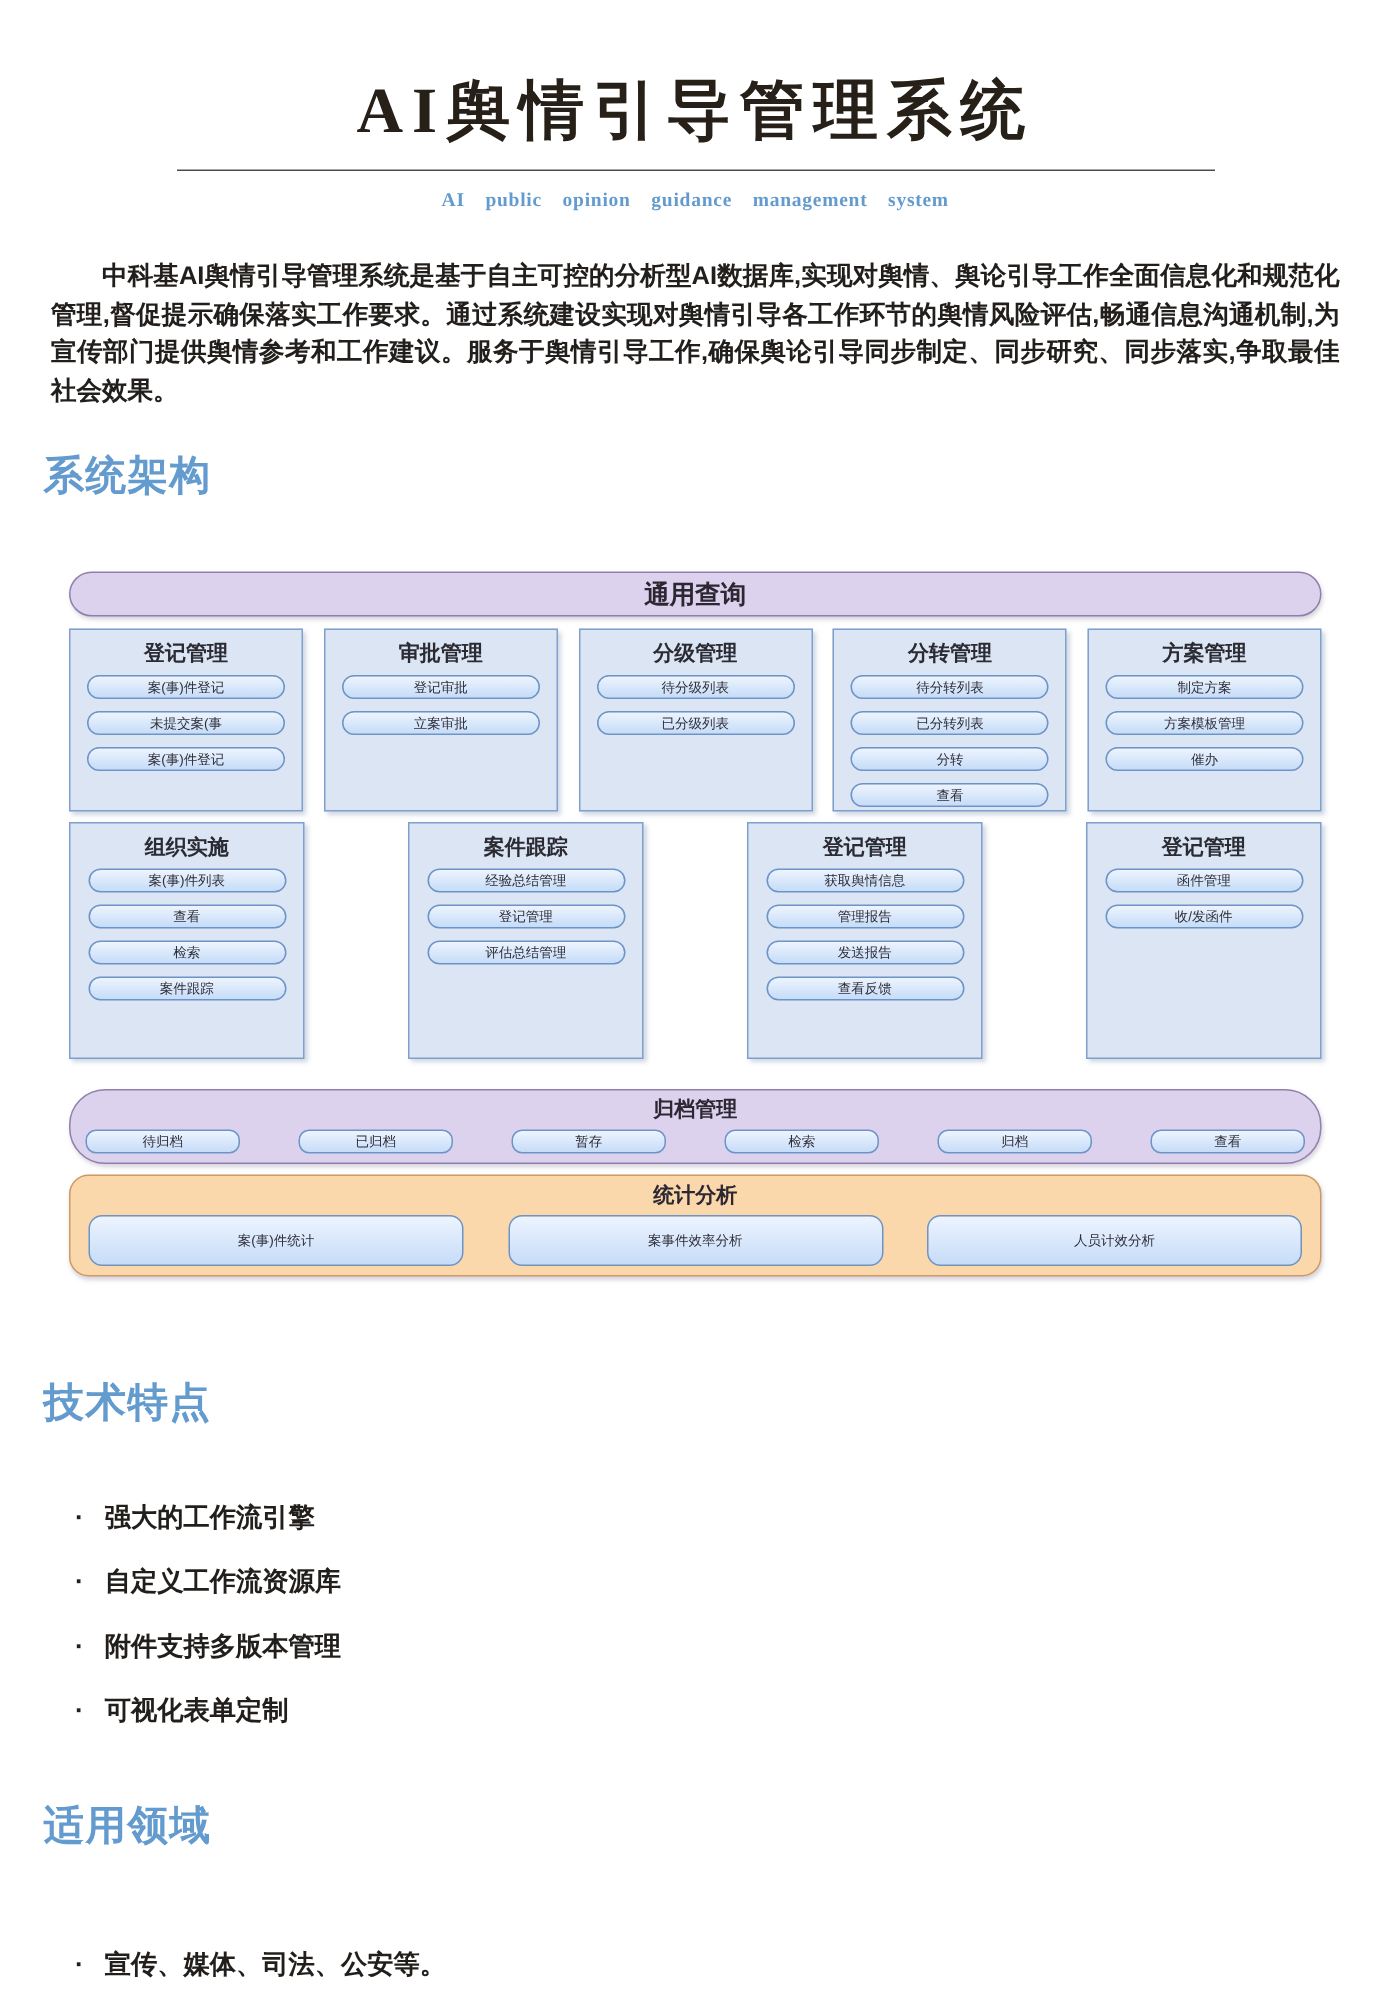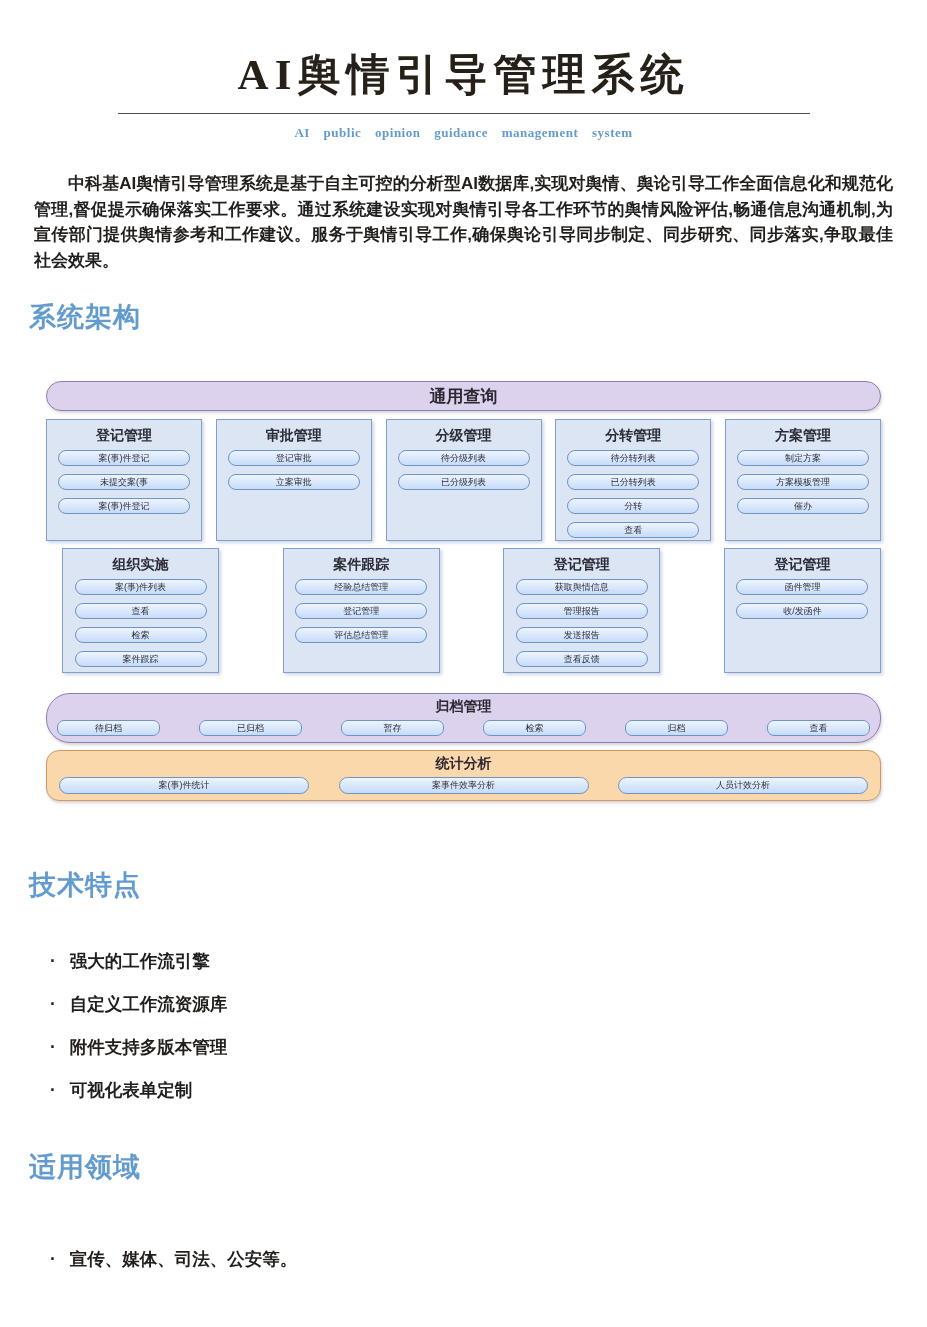--- a/index.html
+++ b/index.html
@@ -98,21 +98,21 @@
     margin-top: 8px;
   }
   .module-row.r2 { margin-top: 7px; }
   .module {
     box-sizing: border-box;
     background: var(--box-fill, #dbe5f4);
     border: 1px solid var(--box-border, #7fa0cc);
     box-shadow: 2px 2px 3px rgba(120,140,175,0.35);
   }
   .r1 .module { width: 156px; height: 122px; }
-  .r2 .module { width: 157px; height: 125px; margin-left: 16px; }
+  .r2 .module { width: 157px; height: 158px; }
   .module-title {
     margin: 7px 0 5px;
     text-align: center;
     font-family: "Liberation Serif", "DejaVu Serif", serif;
     font-size: 14px;
     font-weight: 600;
     color: #2b2b33;
   }
   .pill {
     box-sizing: border-box;
@@ -134,21 +134,21 @@
   .wide-bar .bar-title { font-size: 14px; }
   .pill-row {
     display: flex;
     justify-content: space-between;
     padding: 0 10px;
     margin-top: 4px;
   }
   .pill-row .pill { margin: 0; width: 103px; border-radius: 7px; }
   .stats-bar { margin-top: 7px; }
   .stats-bar .pill-row { padding: 0 12px; }
-  .stats-bar .pill { width: 250px; height: 17px; border-radius: 9px; }
+  .stats-bar .pill { width: 250px; height: 34px; border-radius: 9px; }
   
   .bullet-list {
     list-style: none;
     margin: 48px 0 0 50px;
     padding: 0;
   }
   .bullet-list.dom { margin-top: 64px; }
   .bullet-list li {
     display: flex;
     align-items: baseline;

